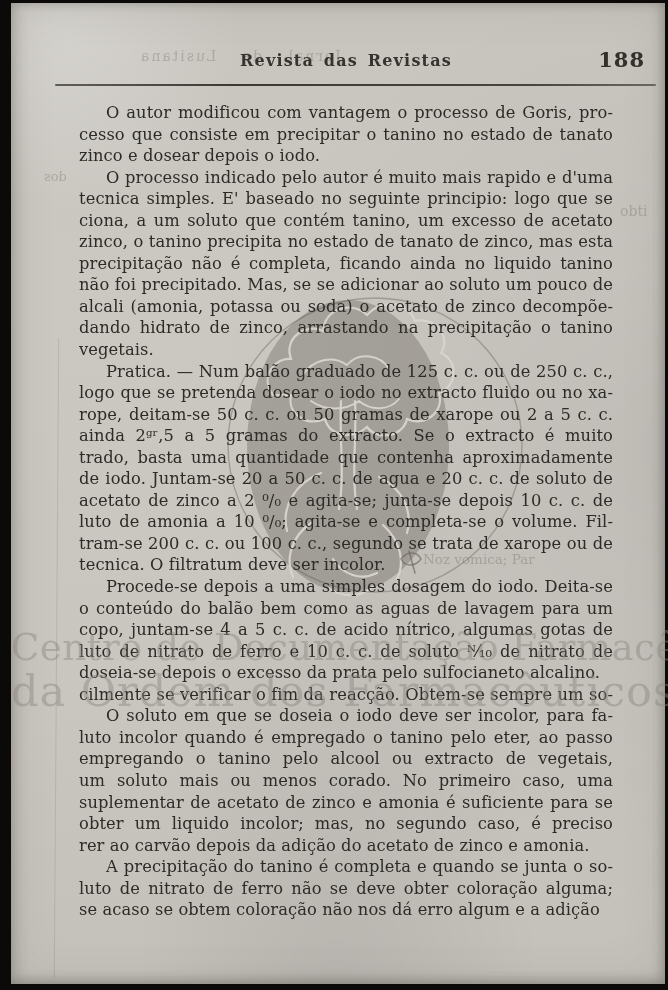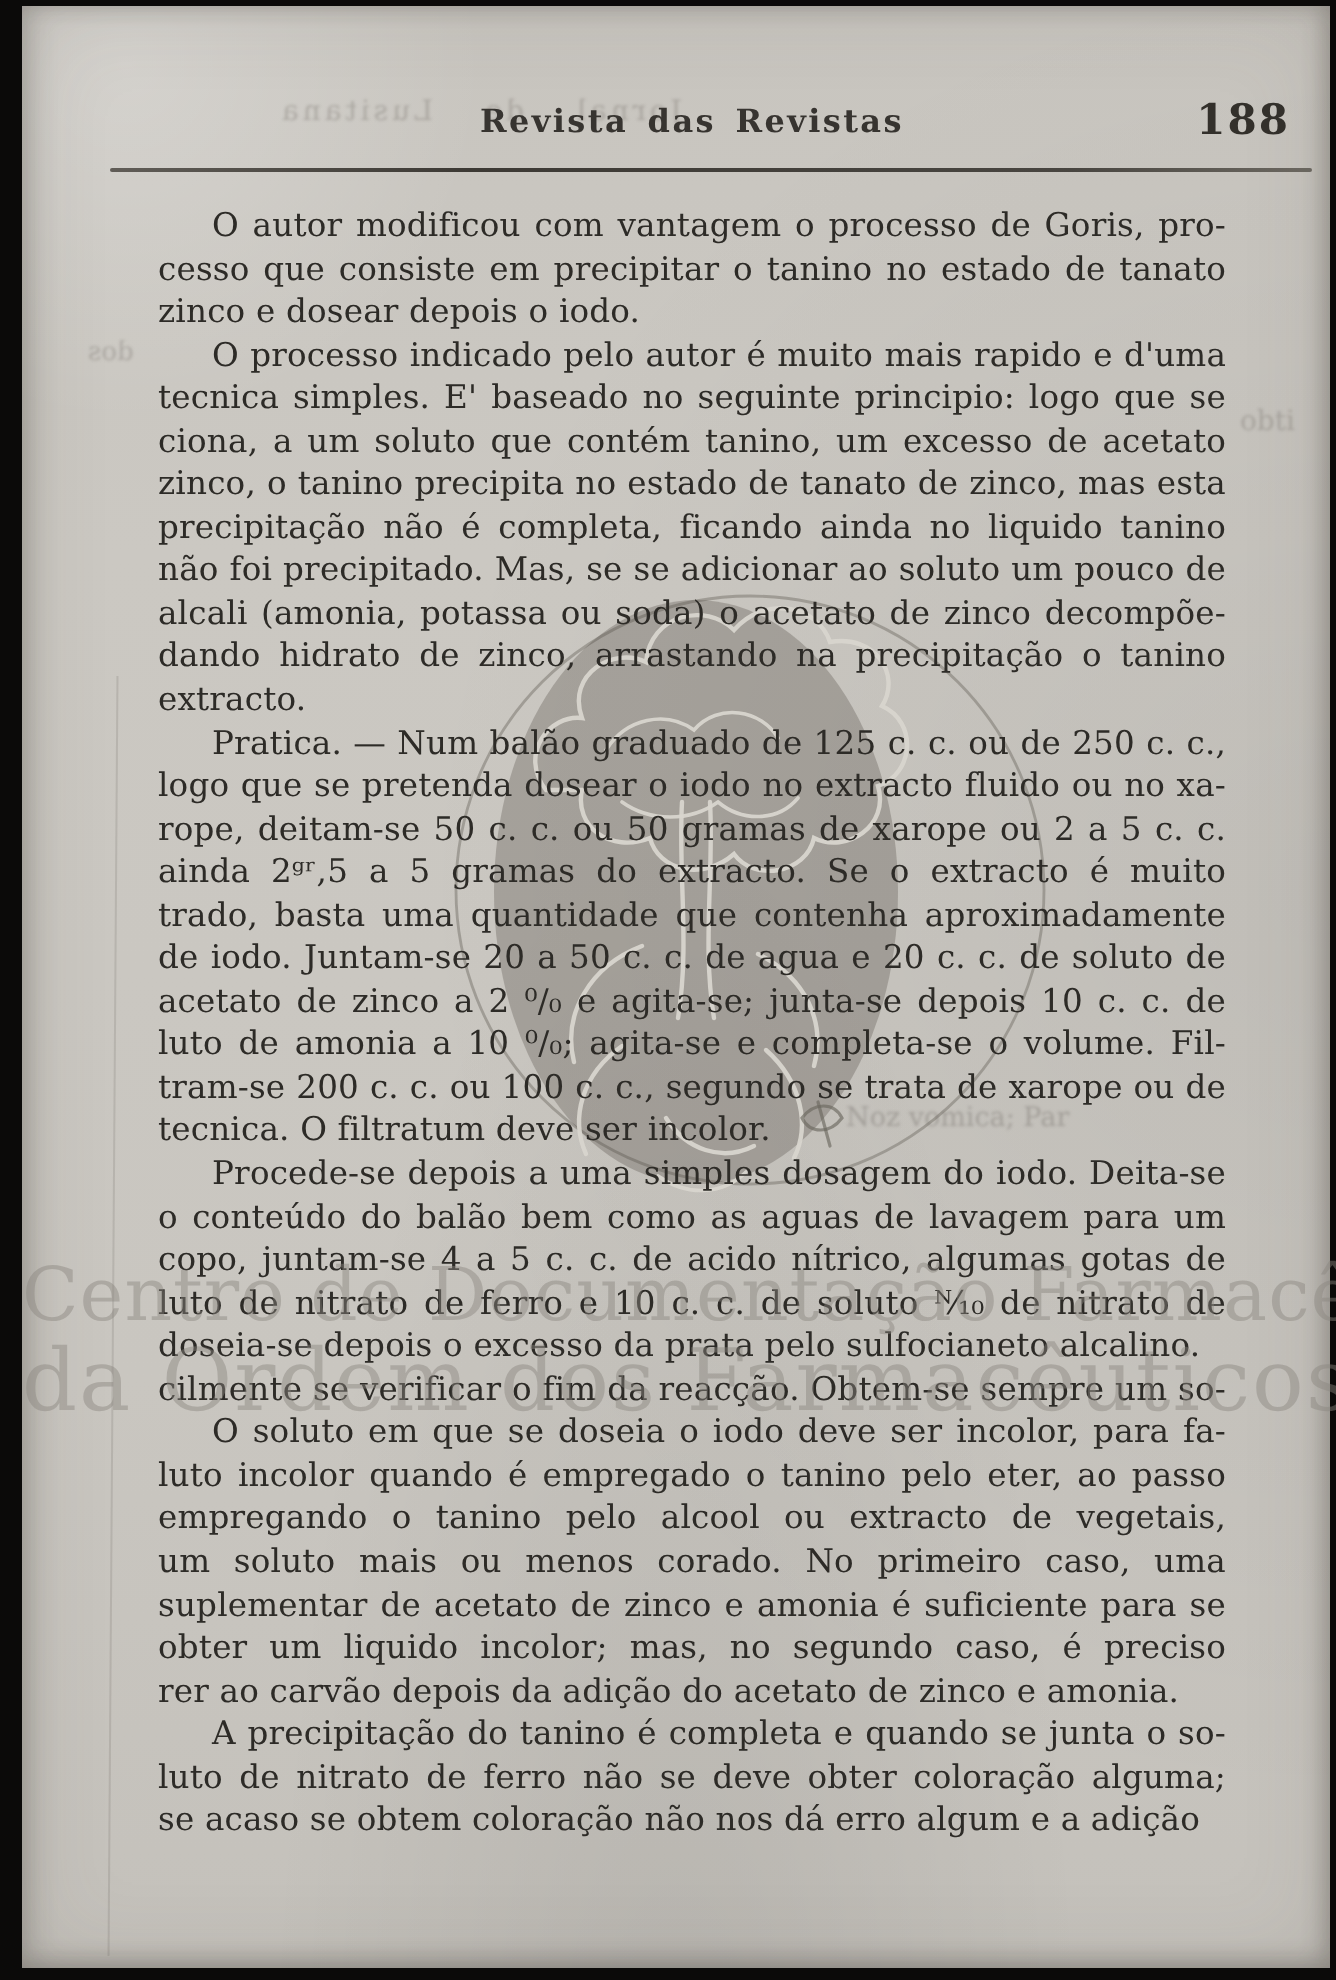--- a/index.html
+++ b/index.html
@@ -122,21 +122,21 @@
       </div>
       <div>
         <div class="line ind j">O processo indicado pelo autor é muito mais rapido e d'uma</div>
         <div class="line j">tecnica simples. E' baseado no seguinte principio: logo que se adi-</div>
         <div class="line j">ciona, a um soluto que contém tanino, um excesso de acetato de</div>
         <div class="line j">zinco, o tanino precipita no estado de tanato de zinco, mas esta</div>
         <div class="line j">precipitação não é completa, ficando ainda no liquido tanino que</div>
         <div class="line j">não foi precipitado. Mas, se se adicionar ao soluto um pouco de</div>
         <div class="line j">alcali (amonia, potassa ou soda) o acetato de zinco decompõe-se</div>
         <div class="line j">dando hidrato de zinco, arrastando na precipitação o tanino ainda</div>
-        <div class="line">extracto.</div>
+        <div class="line">vegetais.</div>
       </div>
       <div>
         <div class="line ind j">Pratica. — Num balão graduado de 125 c. c. ou de 250 c. c.,</div>
         <div class="line j">logo que se pretenda dosear o iodo no extracto fluido ou no xa-</div>
         <div class="line j">rope, deitam-se 50 c. c. ou 50 gramas de xarope ou 2 a 5 c. c. ou</div>
         <div class="line j">ainda 2ᵍʳ,5 a 5 gramas do extracto. Se o extracto é muito concen-</div>
         <div class="line j">trado, basta uma quantidade que contenha aproximadamente 0ᵍʳ,1</div>
         <div class="line j">de iodo. Juntam-se 20 a 50 c. c. de agua e 20 c. c. de soluto de</div>
         <div class="line j">acetato de zinco a 2 ⁰/₀ e agita-se; junta-se depois 10 c. c. de so-</div>
         <div class="line j">luto de amonia a 10 ⁰/₀; agita-se e completa-se o volume. Fil-</div>

